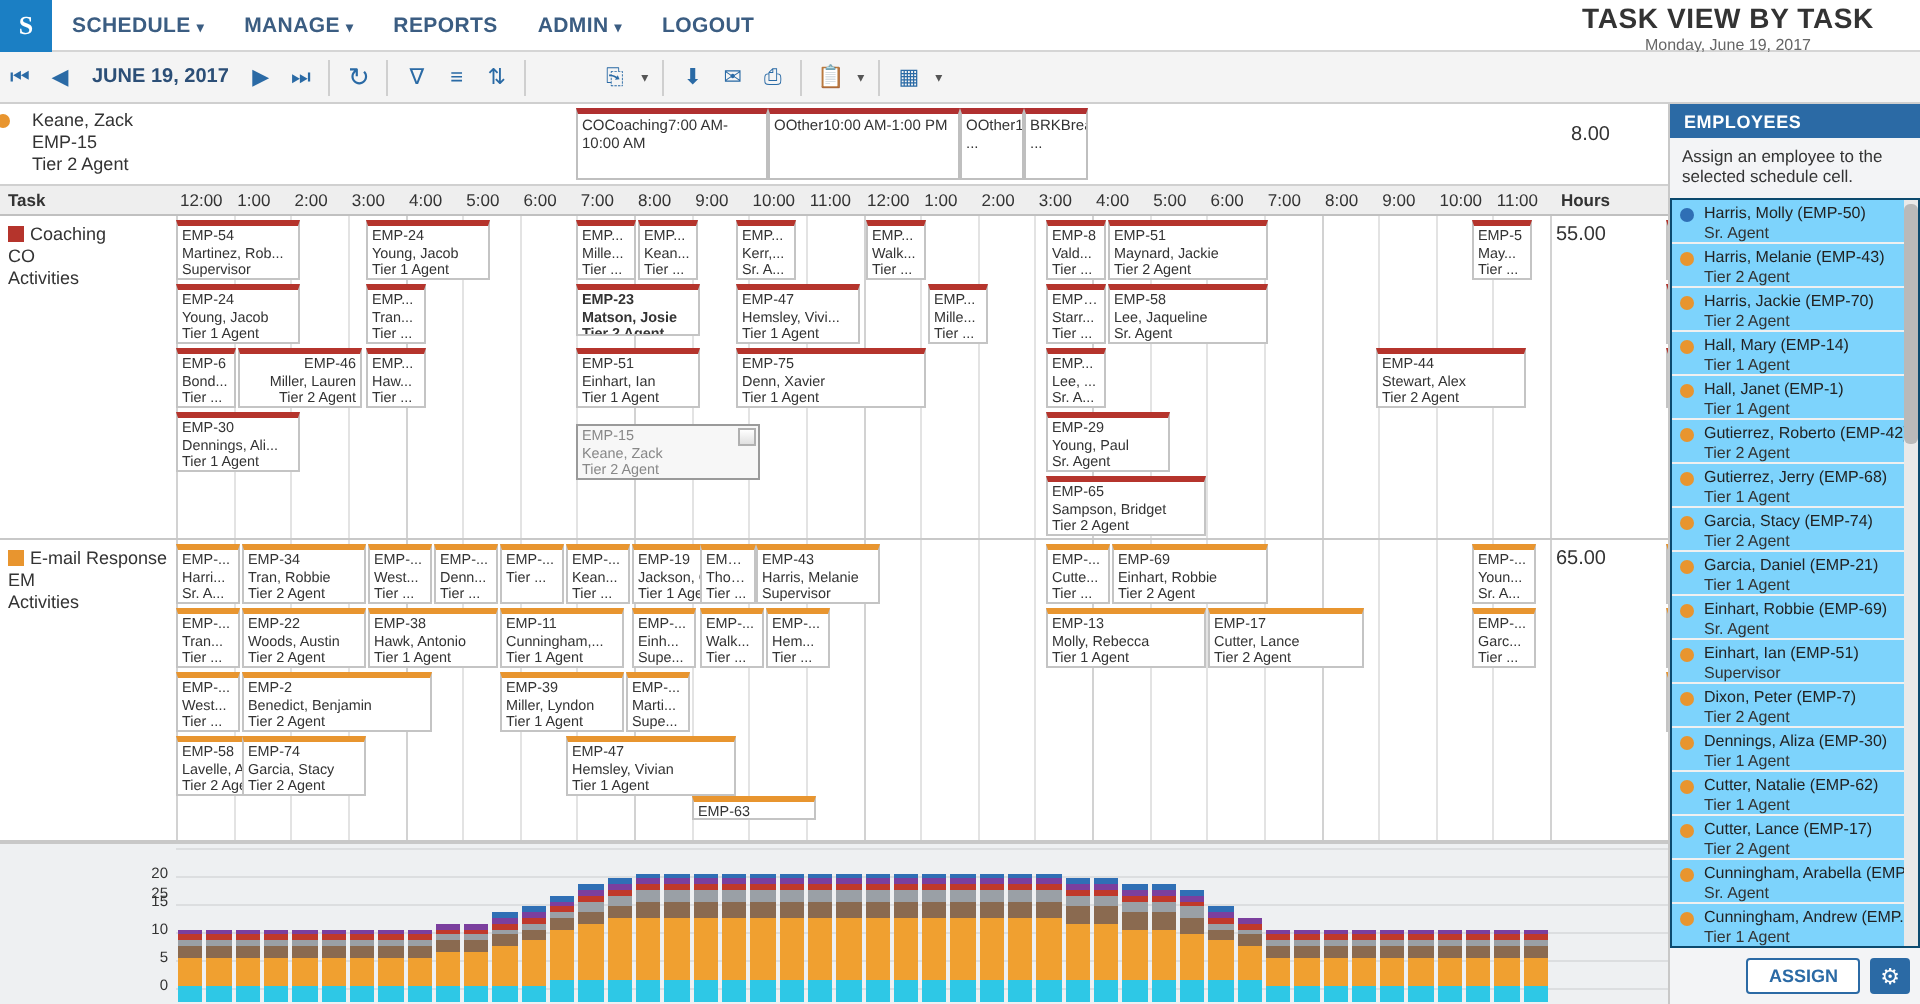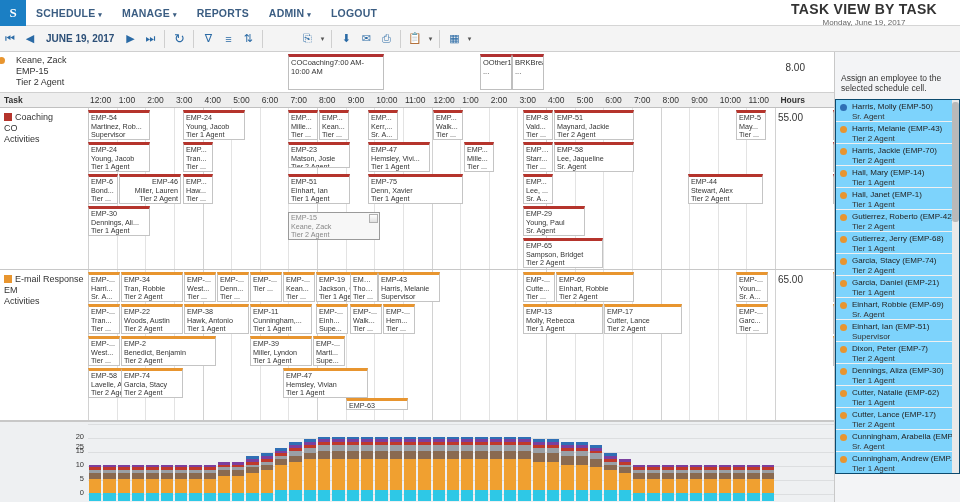--- a/index.html
+++ b/index.html
@@ -225,20 +225,21 @@
       <div class="agent-info">
         <div style="position:relative;padding-left:10px;">
           <span class="agent-dot"></span>
           <div>Keane, Zack</div>
           <div>EMP-15</div>
           <div>Tier 2 Agent</div>
         </div>
       </div>
       <div class="strip-activities" id="strip-activities">
           <div class="strip-act" style="left: 200px; width: 96px;"><span class="ln">CO</span><span class="ln">Coaching</span><span class="ln">7:00 AM-10:00 AM</span></div>
+          <div class="strip-act" style="left: 296px; width: 96px;"><span class="ln">O</span><span class="ln">Other</span><span class="ln">10:00 AM-1:00 PM</span></div>
           <div class="strip-act" style="left: 392px; width: 32px;"><span class="ln">O</span><span class="ln">Other</span><span class="ln">1:00 ...</span></div>
           <div class="strip-act" style="left: 424px; width: 32px;"><span class="ln">BRK</span><span class="ln">Break</span><span class="ln">2:00 ...</span></div>
         </div>
       <div class="strip-hours">8.00</div>
     </div>
 
     <div class="colhead">
       <span class="task-label">Task</span>
       <span class="hours-label">Hours</span>
       <span id="ticks"><span class="tick" style="left: 90px;">12:00</span><span class="tick" style="left: 118.625px;">1:00</span><span class="tick" style="left: 147.25px;">2:00</span><span class="tick" style="left: 175.875px;">3:00</span><span class="tick" style="left: 204.5px;">4:00</span><span class="tick" style="left: 233.125px;">5:00</span><span class="tick" style="left: 261.75px;">6:00</span><span class="tick" style="left: 290.375px;">7:00</span><span class="tick" style="left: 319px;">8:00</span><span class="tick" style="left: 347.625px;">9:00</span><span class="tick" style="left: 376.25px;">10:00</span><span class="tick" style="left: 404.875px;">11:00</span><span class="tick" style="left: 433.5px;">12:00</span><span class="tick" style="left: 462.125px;">1:00</span><span class="tick" style="left: 490.75px;">2:00</span><span class="tick" style="left: 519.375px;">3:00</span><span class="tick" style="left: 548px;">4:00</span><span class="tick" style="left: 576.625px;">5:00</span><span class="tick" style="left: 605.25px;">6:00</span><span class="tick" style="left: 633.875px;">7:00</span><span class="tick" style="left: 662.5px;">8:00</span><span class="tick" style="left: 691.125px;">9:00</span><span class="tick" style="left: 719.75px;">10:00</span><span class="tick" style="left: 748.375px;">11:00</span></span>
@@ -316,21 +317,21 @@
         <div class="block red" style="left: 288px; top: 2px; width: 30px; height: 30px;">
           <span class="ln">EMP...</span>
           <span class="ln">Mille...</span>
           <span class="ln">Tier ...</span>
         </div>
         <div class="block red" style="left: 319px; top: 2px; width: 30px; height: 30px;">
           <span class="ln">EMP...</span>
           <span class="ln">Kean...</span>
           <span class="ln">Tier ...</span>
         </div>
-        <div class="block red" style="left: 288px; top: 34px; width: 62px; height: 26px;">
+        <div class="block red" style="left: 288px; top: 34px; width: 62px; height: 26px; font-weight: bold;">
           <span class="ln">EMP-23</span>
           <span class="ln">Matson, Josie</span>
           <span class="ln">Tier 2 Agent</span>
         </div>
         <div class="block red" style="left: 288px; top: 66px; width: 62px; height: 30px;">
           <span class="ln">EMP-51</span>
           <span class="ln">Einhart, Ian</span>
           <span class="ln">Tier 1 Agent</span>
         </div>
         <div class="block sel" style="left: 288px; top: 104px; width: 92px; height: 28px;">
@@ -991,20 +992,21 @@
             <div class="seg" style="bottom: 22.4px; height: 5.6px; background: rgb(138, 106, 80);"></div>
             <div class="seg" style="bottom: 28px; height: 2.8px; background: rgb(154, 160, 166);"></div>
             <div class="seg" style="bottom: 30.8px; height: 2.8px; background: rgb(192, 57, 43);"></div>
             <div class="seg" style="bottom: 33.6px; height: 2.8px; background: rgb(123, 63, 158);"></div>
           </div>
         </div>
     </div>
   </div>
 
   <div class="rightpanel">
+    <div class="rp-tab">EMPLOYEES</div>
     <div class="rp-hint">Assign an employee to the selected schedule cell.</div>
     <div class="rp-list" id="emp-list">
       <div class="rp-item">
           <span class="dot" style="background: rgb(47, 111, 181);"></span>
           <div>Harris, Molly (EMP-50)</div>
           <div class="l2">Sr. Agent</div>
         </div>
         <div class="rp-item">
           <span class="dot" style="background: rgb(232, 149, 47);"></span>
           <div>Harris, Melanie (EMP-43)</div>
@@ -1082,14 +1084,18 @@
         </div>
         <div class="rp-item">
           <span class="dot" style="background: rgb(232, 149, 47);"></span>
           <div>Cunningham, Andrew (EMP...</div>
           <div class="l2">Tier 1 Agent</div>
         </div>
         <div class="scrollbar-v">
         <div class="scrollbar-thumb" style="top:2px;height:120px;"></div>
       </div>
     </div>
+    <div class="rp-foot">
+      <button class="assign-btn">ASSIGN</button>
+      <div class="gear-btn">⚙</div>
+    </div>
   </div>
 </div>
 
 </body></html>

